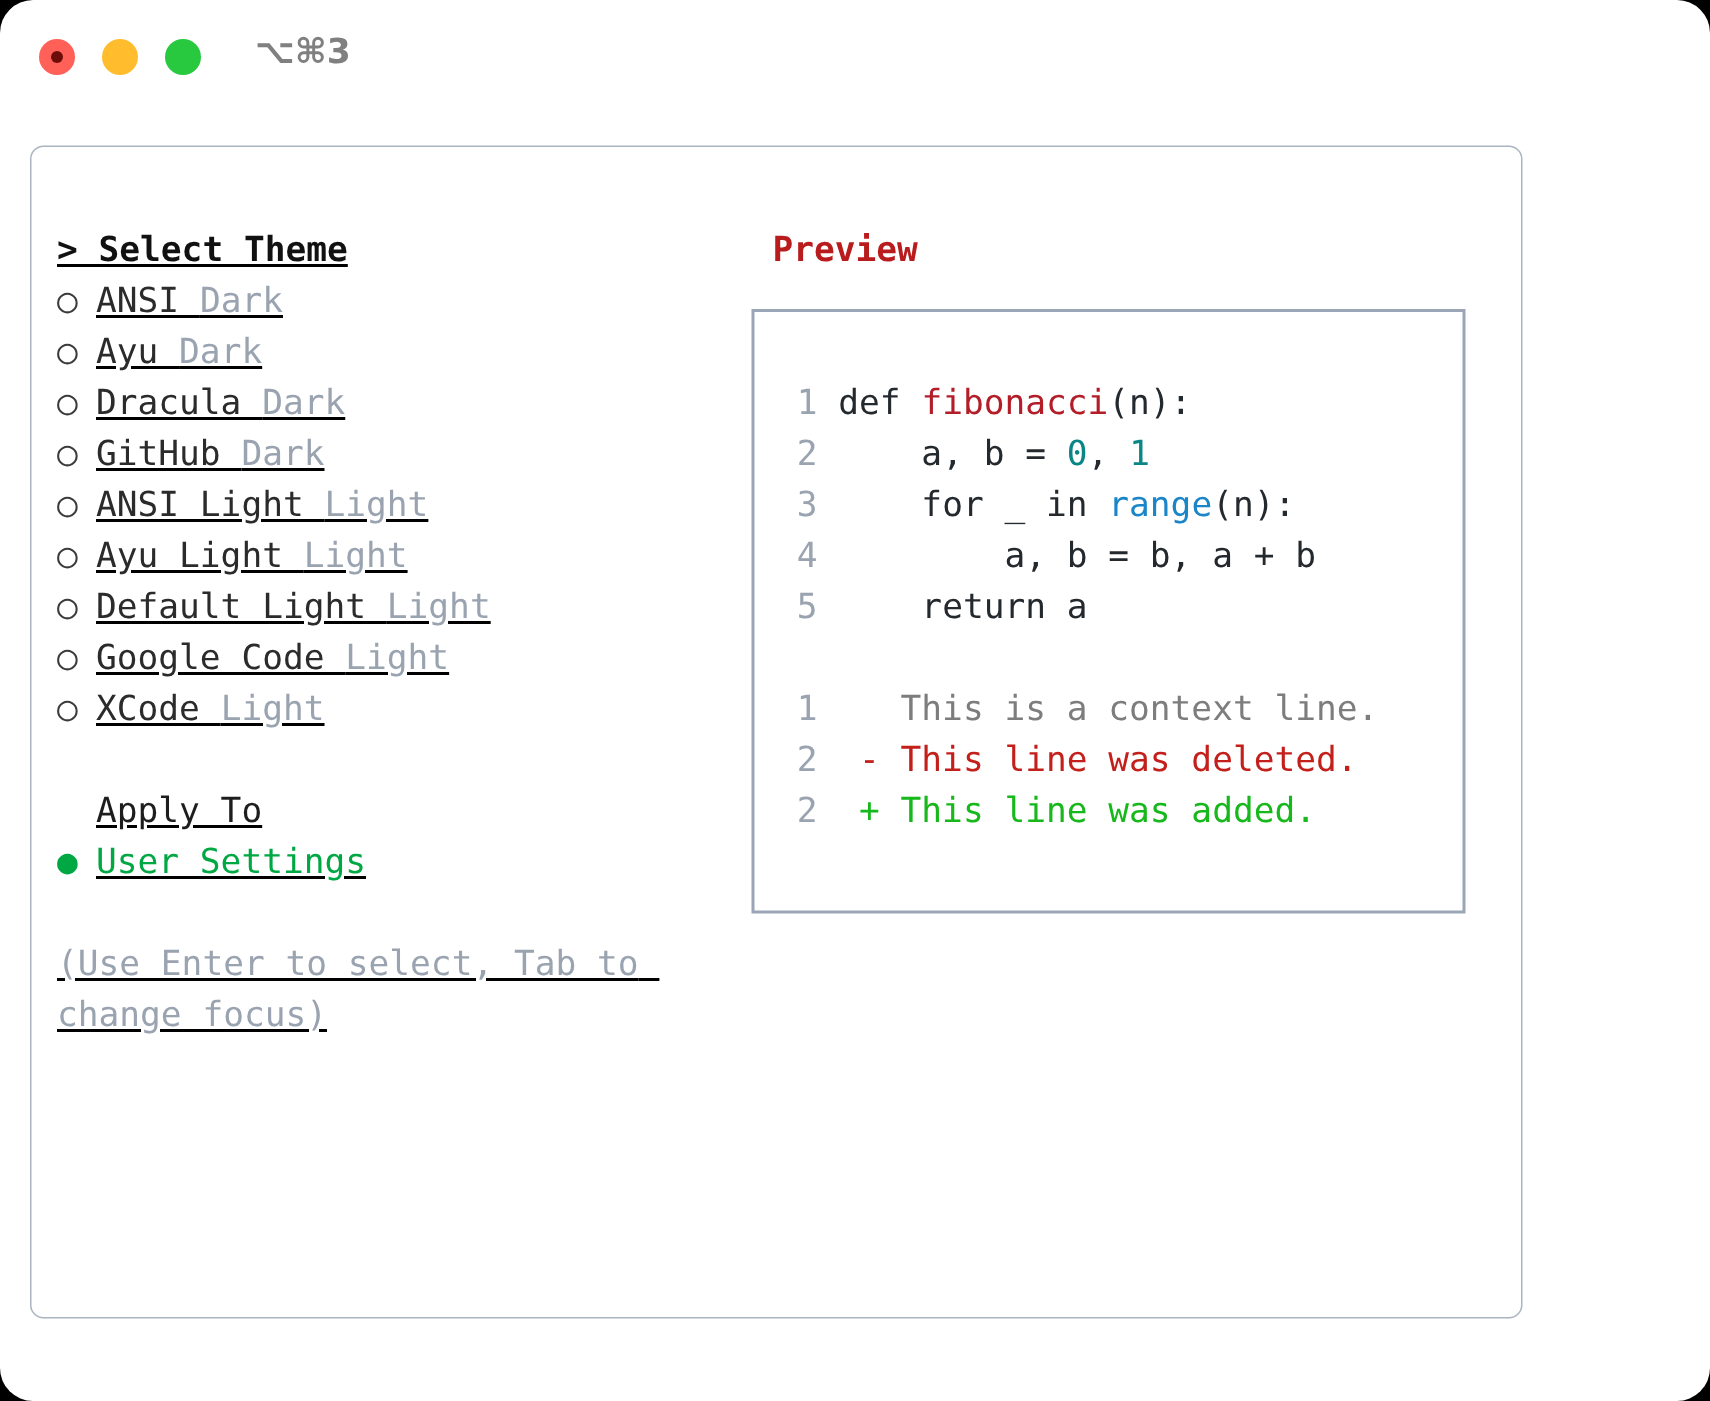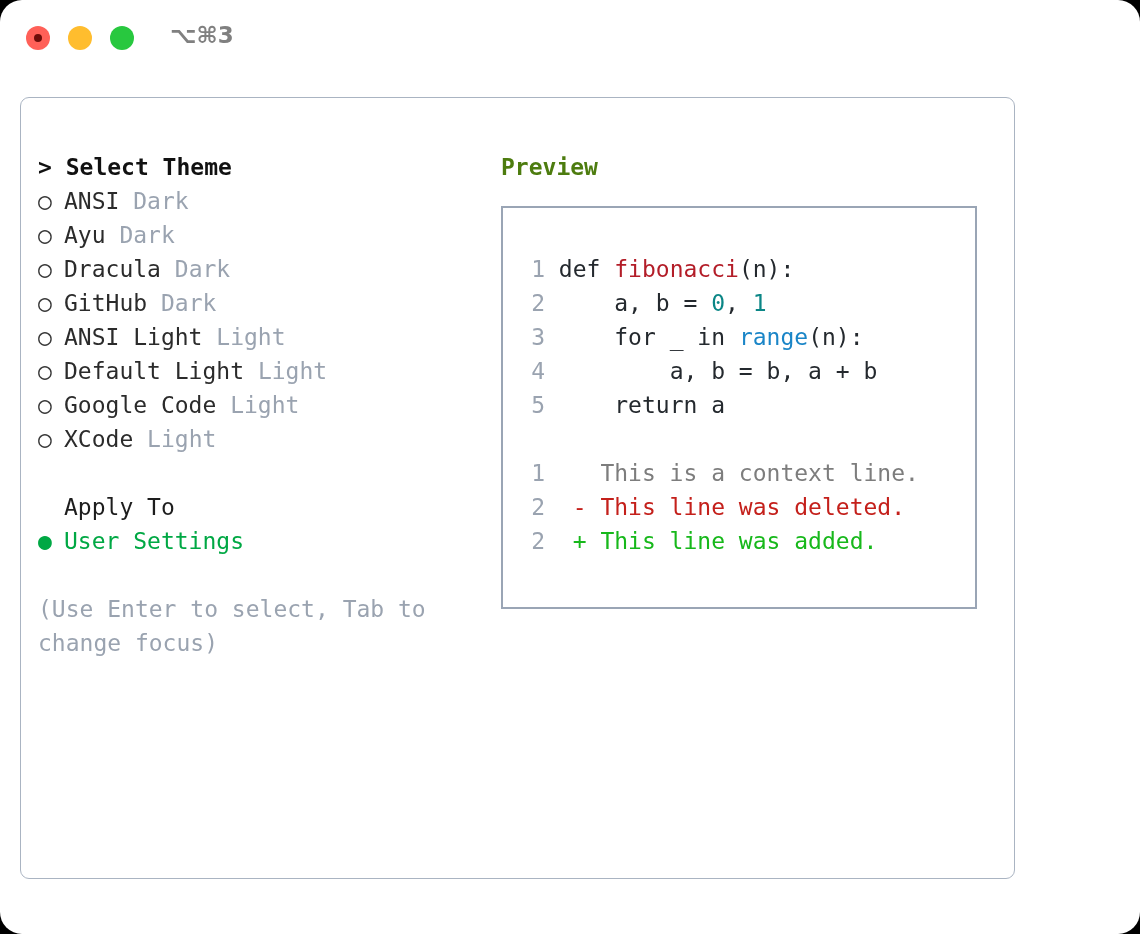--- a/index.html
+++ b/index.html
@@ -90,20 +90,21 @@
     width: 100%;
     height: 100%;
   }
 
   
   .left-col {
     position: absolute;
     left: 17px;
     top: 52px;
     width: 440px;
+    text-decoration: underline;
   }
   .list-head {
     font-size: 23px;
     font-weight: bold;
     color: #111111;
     line-height: 34px;
     white-space: pre;
   }
   .row {
     font-size: 23px;
@@ -144,23 +145,24 @@
   
   .right-col {
     position: absolute;
     left: 480px;
     top: 52px;
     width: 500px;
   }
   .preview-title {
     font-size: 23px;
     font-weight: bold;
-    color: #4d7c0f;
-    line-height: 34px;
-    white-space: pre;
+    color: #b91c1c;
+    line-height: 34px;
+    white-space: pre;
+    margin-left: 14px;
   }
   .preview-box {
     margin-top: 22px;
     width: 476px;
     height: 403px;
     box-sizing: border-box;
     border: 2px solid #9aa5b5;
     background: #ffffff;
     position: relative;
     padding-left: 20px;
@@ -209,20 +211,21 @@
     <div class="cols">
 
       <div class="left-col">
         <div class="list-head">&gt; Select Theme</div>
         <div id="theme-list">
             <div class="row"><span class="marker">○</span><span class="name">ANSI </span><span class="suffix">Dark</span></div>
             <div class="row"><span class="marker">○</span><span class="name">Ayu </span><span class="suffix">Dark</span></div>
             <div class="row"><span class="marker">○</span><span class="name">Dracula </span><span class="suffix">Dark</span></div>
             <div class="row"><span class="marker">○</span><span class="name">GitHub </span><span class="suffix">Dark</span></div>
             <div class="row"><span class="marker">○</span><span class="name">ANSI Light </span><span class="suffix">Light</span></div>
+            <div class="row"><span class="marker">○</span><span class="name">Ayu Light </span><span class="suffix">Light</span></div>
             <div class="row"><span class="marker">○</span><span class="name">Default Light </span><span class="suffix">Light</span></div>
             <div class="row"><span class="marker">○</span><span class="name">Google Code </span><span class="suffix">Light</span></div>
             <div class="row"><span class="marker">○</span><span class="name">XCode </span><span class="suffix">Light</span></div>
           </div>
 
         <div class="section-gap"></div>
 
         <div class="apply-head"><span class="marker blank">○</span><span>Apply To</span></div>
         <div id="apply-list">
             <div class="row selected"><span class="marker sel">●</span><span class="name">User Settings</span></div>

